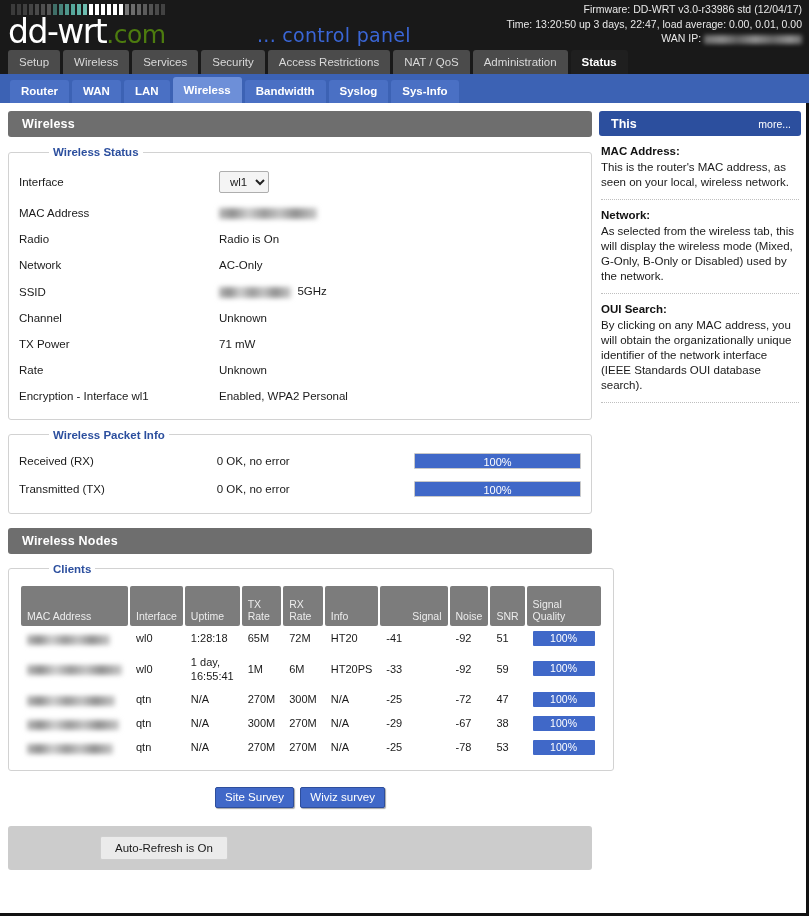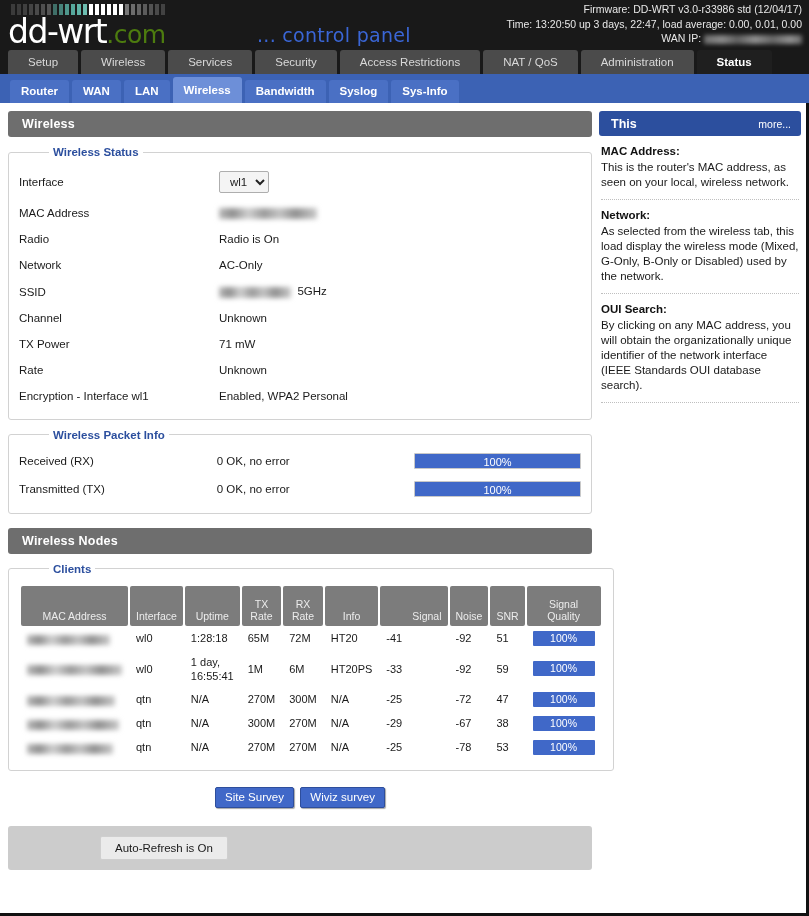--- a/index.html
+++ b/index.html
@@ -64,21 +64,21 @@
   
   #tabrow {
     background: #191919;
     height: 26px;
     position: relative;
     padding-left: 8px;
     display: flex; align-items: flex-end; gap: 3px;
   }
   .mtab {
     height: 24px; line-height: 24px;
-    padding: 0 20px;
+    padding: 0 11px;
     font-size: 11.5px;
     color: #d9d9d9;
     background: #4b4b4b;
     border-radius: 3px 3px 0 0;
     cursor: pointer;
     white-space: nowrap;
   }
   .mtab.active {
     background: #1f1f1f;
     color: #ffffff;
@@ -188,21 +188,21 @@
   }
 
   
   table.clients { width: 100%; border-collapse: separate; border-spacing: 2px 1px; margin-top: 4px; }
   table.clients th {
     background: #7c7c7c;
     color: #ececec;
     font-size: 10.5px;
     font-weight: normal;
     vertical-align: bottom;
-    text-align: center;
+    text-align: left;
     padding: 5px 6px 4px 6px;
     border-radius: 2px;
     line-height: 12px;
     height: 40px;
   }
   table.clients td {
     font-size: 11px;
     color: #1a1a1a;
     padding: 4px 6px;
     vertical-align: middle;
@@ -523,21 +523,21 @@
   <div id="right">
     <div id="helpbar">
       <span class="h-title">This</span>
       <span class="h-more">more...</span>
     </div>
     <div class="help-body" id="help-body">
         <div class="help-h">MAC Address:</div>
         <div class="help-p">This is the router's MAC address, as seen on your local, wireless network.</div>
         <div class="help-sep"></div>
         <div class="help-h">Network:</div>
-        <div class="help-p">As selected from the wireless tab, this load display the wireless mode (Mixed, G-Only, B-Only or Disabled) used by the network.</div>
+        <div class="help-p">As selected from the wireless tab, this will display the wireless mode (Mixed, G-Only, B-Only or Disabled) used by the network.</div>
         <div class="help-sep"></div>
         <div class="help-h">OUI Search:</div>
         <div class="help-p">By clicking on any MAC address, you will obtain the organizationally unique identifier of the network interface (IEEE Standards OUI database search).</div>
         <div class="help-sep"></div>
       </div>
   </div>
 
 </div>
 
 </body></html>

